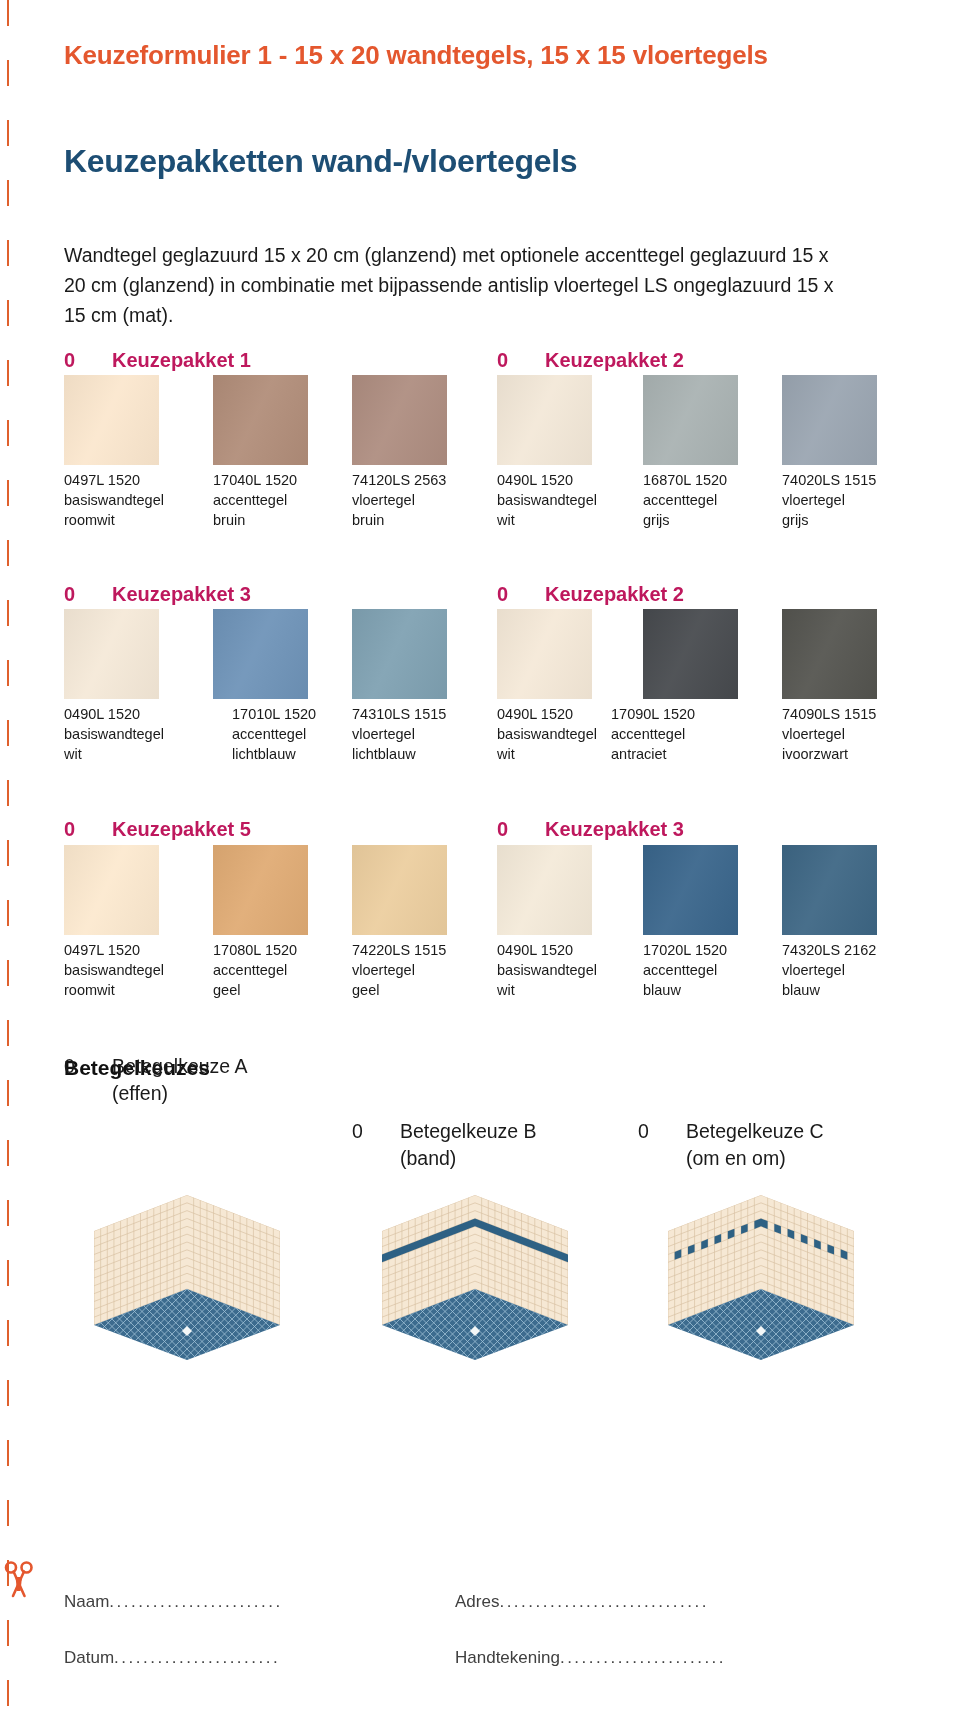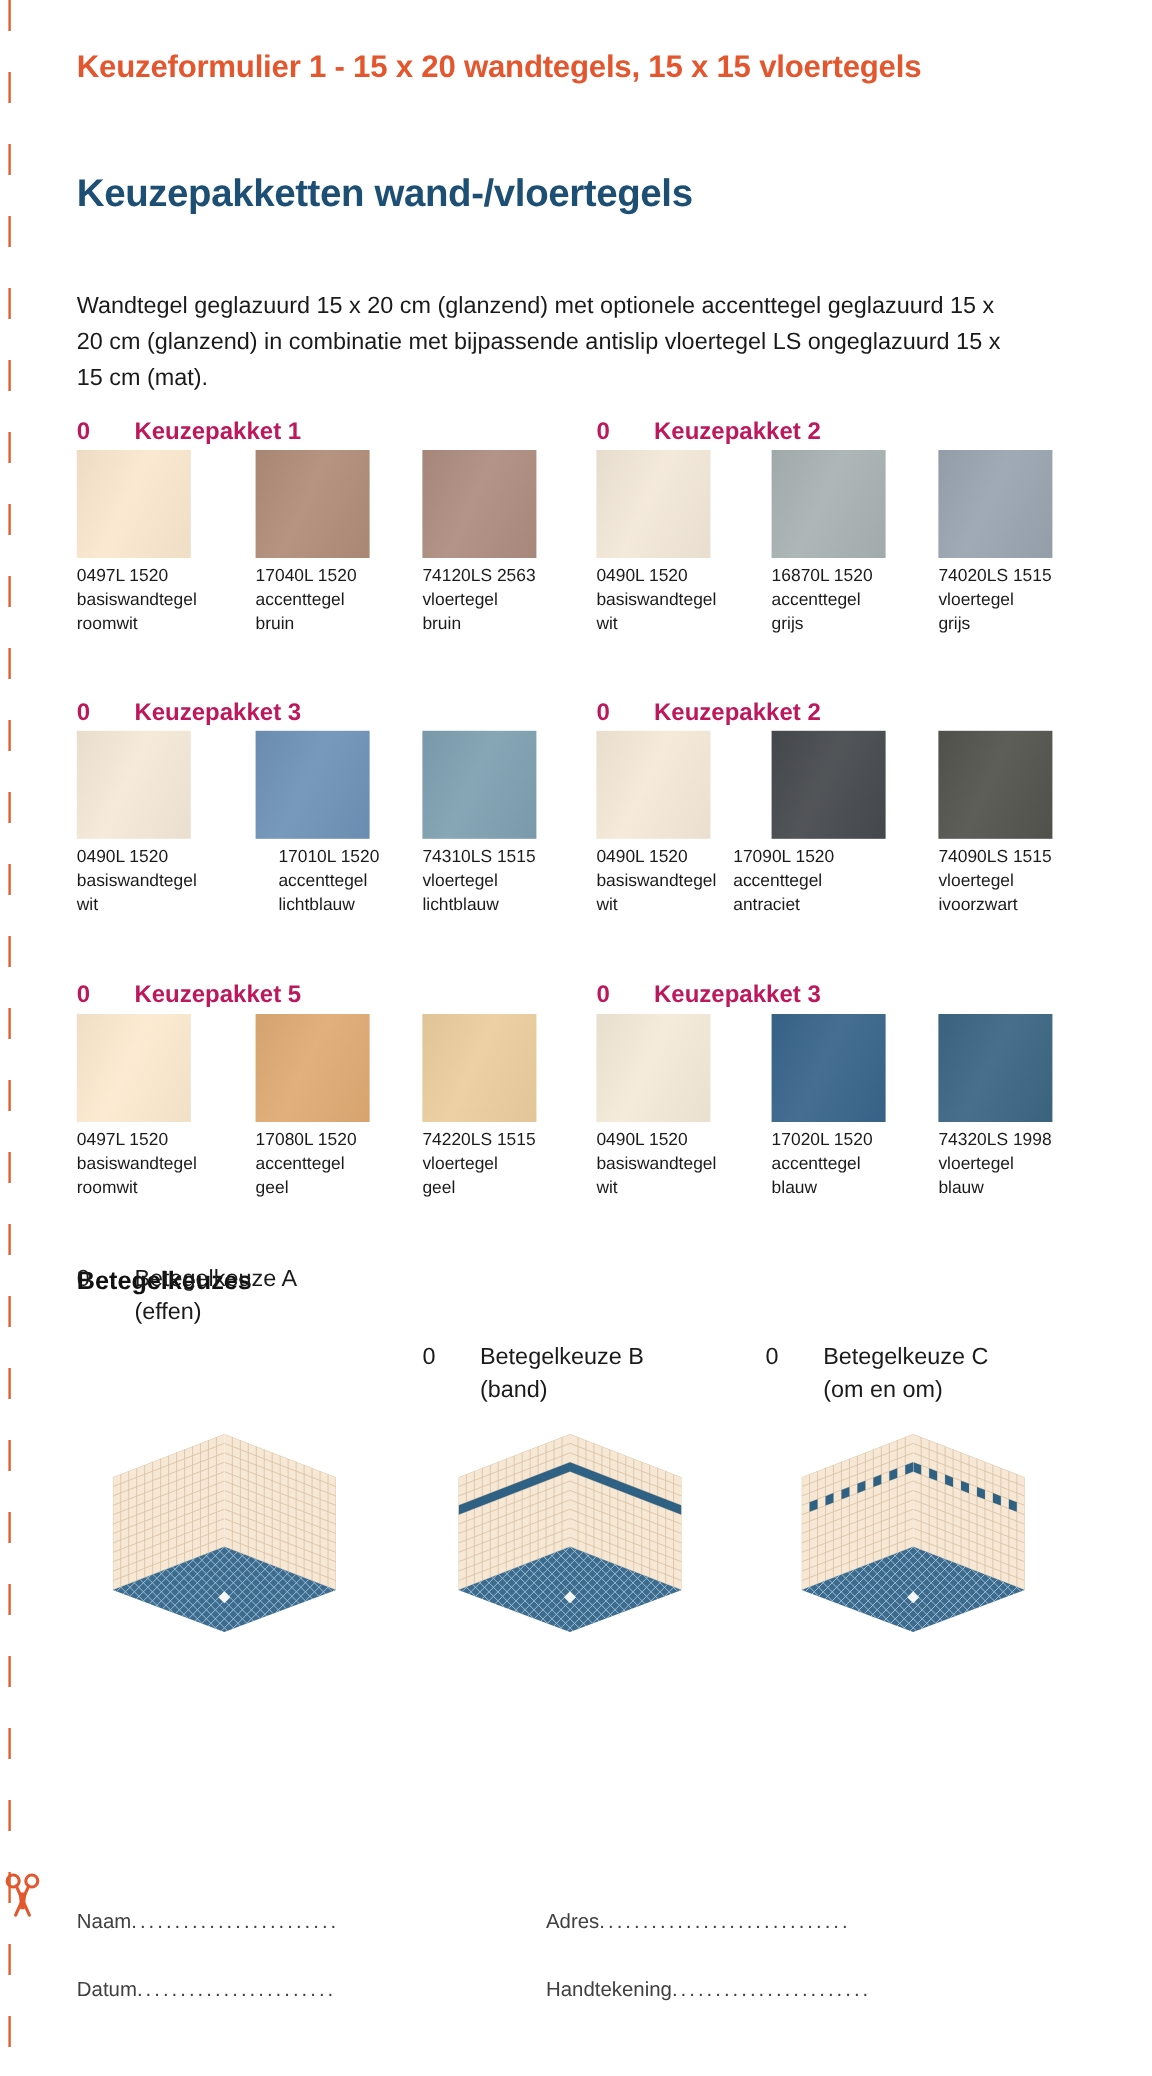--- a/index.html
+++ b/index.html
@@ -275,21 +275,21 @@
         <span class="colr">wit</span>
       </div>
       <div class="swatch shaded" style="left: 643px; top: 845px; background: rgb(57, 101, 139);"></div>
       <div class="swatch-caption" style="left: 643px; top: 940px;">
         <span class="code">17020L 1520</span>
         <span class="kind">accenttegel</span>
         <span class="colr">blauw</span>
       </div>
       <div class="swatch shaded" style="left: 782px; top: 845px; background: rgb(61, 102, 132);"></div>
       <div class="swatch-caption" style="left: 782px; top: 940px;">
-        <span class="code">74320LS 1998</span>
+        <span class="code">74320LS 2162</span>
         <span class="kind">vloertegel</span>
         <span class="colr">blauw</span>
       </div>
     </div>
 
   <div class="section-head">Betegelkeuzes</div>
   <div id="choices-root">
       <div class="choice-head" style="left: 64px; top: 1053px;"><span class="zero">0</span><span>Betegelkeuze A</span><span class="choice-sub">(effen)</span></div>
       <svg class="room" viewBox="0 0 190 185" style="left: 92px; top: 1185px;">
         <defs>

